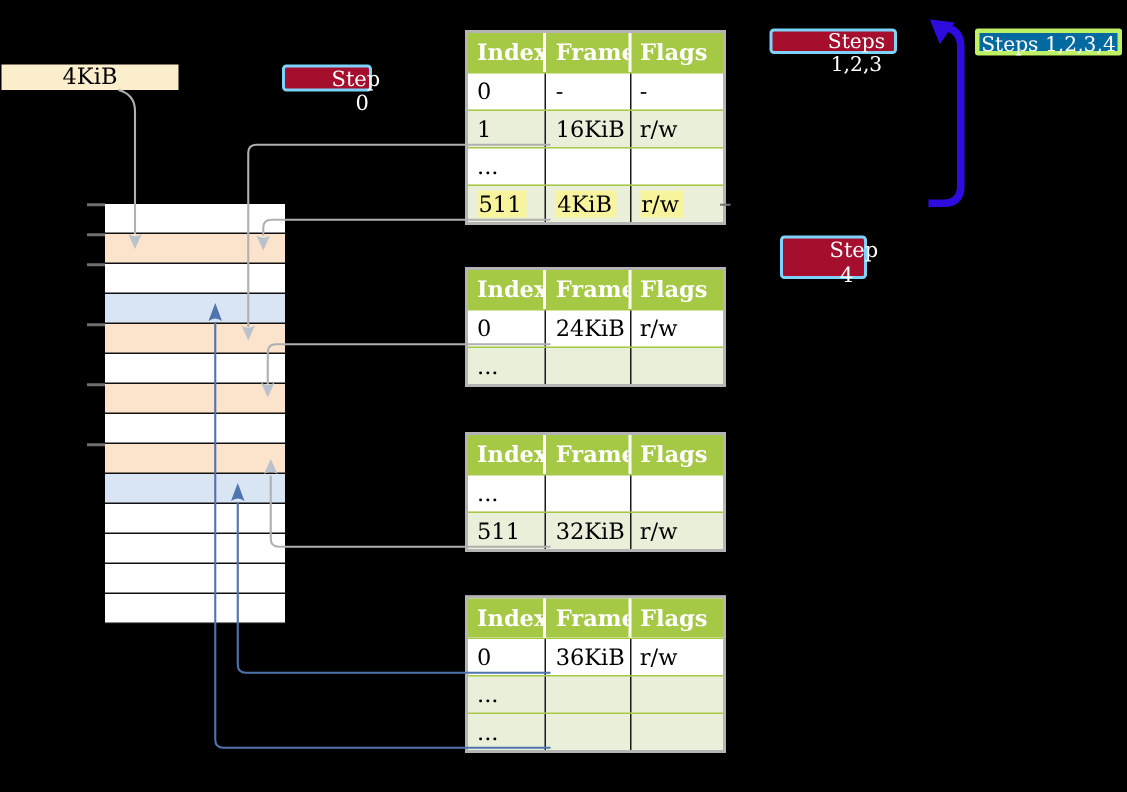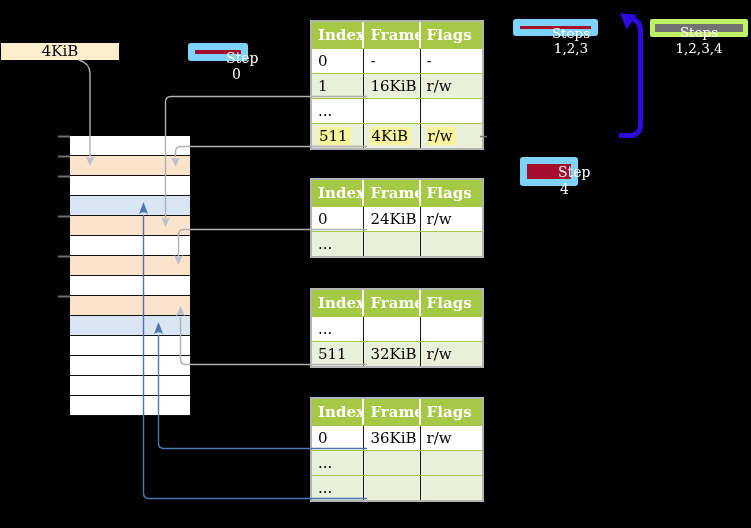--- a/index.html
+++ b/index.html
@@ -16,22 +16,22 @@
   
   #frame-label{
     position:absolute;left:1px;top:43px;width:118px;height:17px;
     background:#fbeecd;color:#000;font-size:15px;line-height:17px;text-align:center;
   }
   
   .badge{
     position:absolute;color:#fff;font-size:13.5px;text-align:center;
     border-radius:3px;box-sizing:border-box;
   }
-  .crimson{background:#a50e2d;border:7px solid #7dd3fc;padding-left:31px;}
-  .blueviolet{background:#737373;border:5px solid #bef264;border-radius:2px;}
+  .crimson{background:#a50e2d;border:2px solid #7dd3fc;padding-left:31px;}
+  .blueviolet{background:#0369a1;border:3px solid #bef264;border-radius:2px;}
   #badge-step0   {left:188px;top:43px;width:60px;height:18px;line-height:16px;font-size:14px;text-align:right;}
   #badge-steps123{left:513px;top:19px;width:85px;height:17px;line-height:15px;}
   #badge-steps1234{left:650px;top:19px;width:98px;height:18px;line-height:16px;}
   #badge-step4   {left:520px;top:157px;width:58px;height:29px;line-height:17px;font-size:14px;}
   
   .ptable{
     position:absolute;left:310px;width:174px;box-sizing:border-box;
     border:2px solid #b4b4b4;background:#fff;z-index:2;
   }
   .tr{display:flex;height:25px;}

